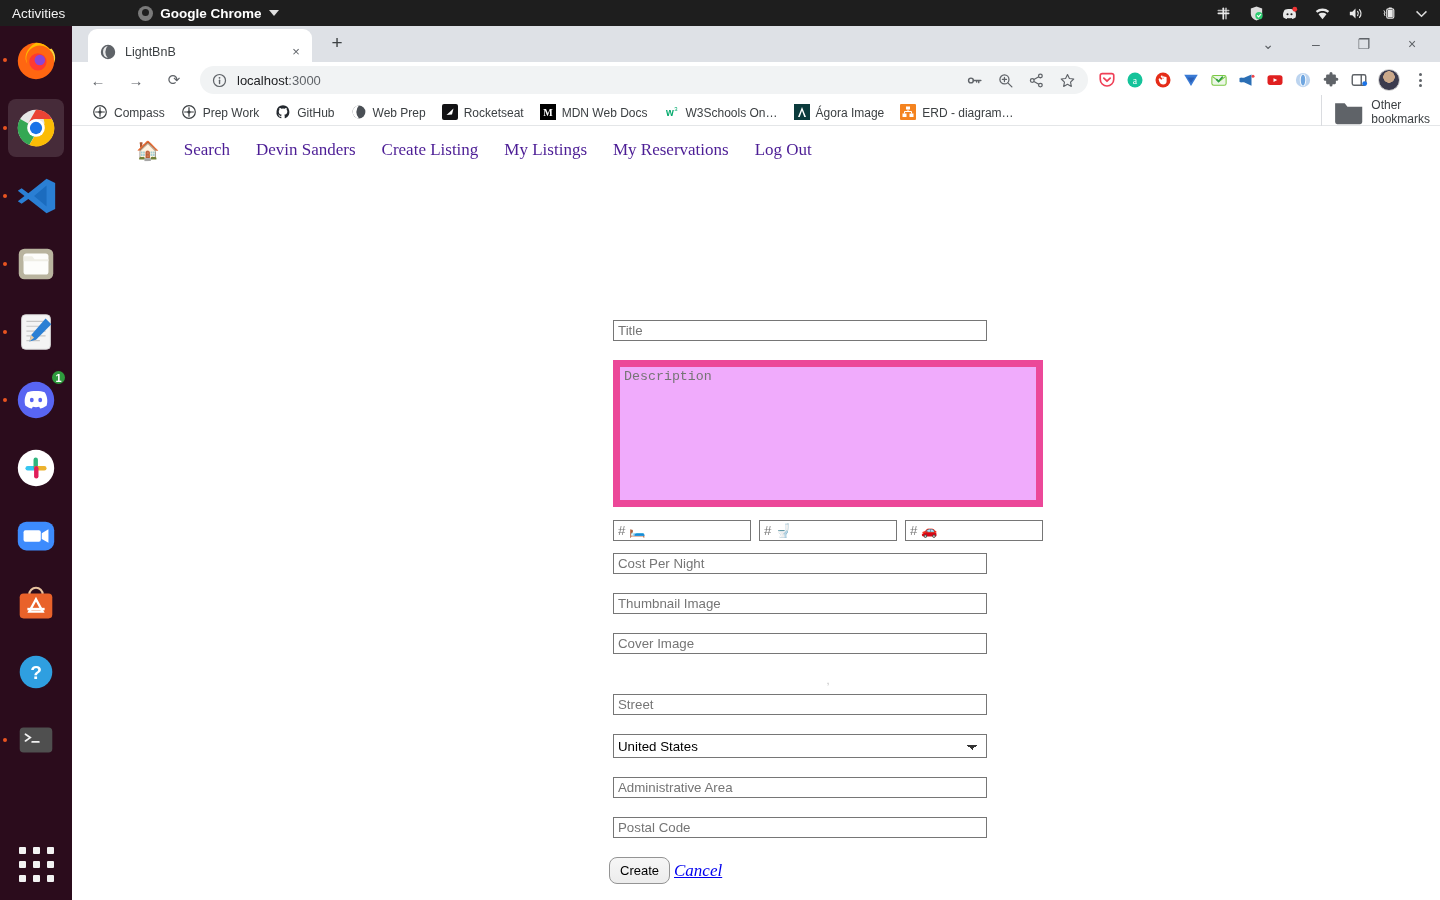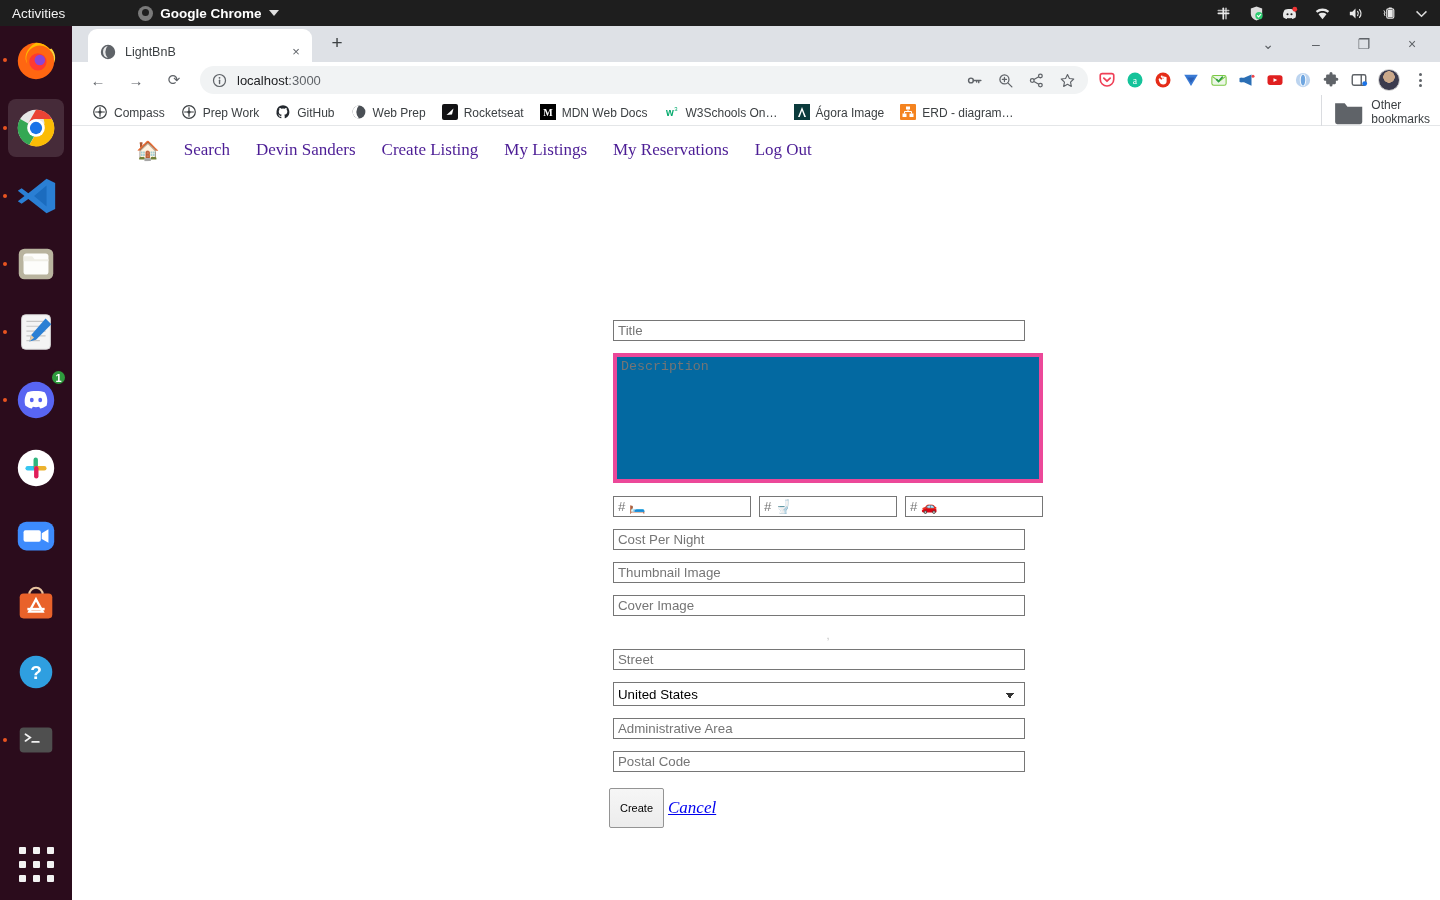--- a/index.html
+++ b/index.html
@@ -157,30 +157,30 @@
   #nav a {
     font-family:"Liberation Serif", serif;
     font-size:17px; color:#4c1d95; text-decoration:none; margin-right:26px;
   }
   #nav a:last-child { margin-right:0; }
 
   #form {
     position:absolute; left:541px; top:194px; width:430px;
   }
   .fld {
-    display:block; width:412px; height:21px;
+    display:block; width:374px; height:21px;
     border:1px solid #767676; background:#fff;
     font-family:"Liberation Sans", sans-serif; font-size:13.3px;
-    color:#000; padding:1px 4px; margin:0 0 12px 0;
+    color:#000; padding:1px 4px; margin:0 0 19px 0;
     border-radius:0;
   }
   .fld::placeholder { color:#757575; opacity:1; }
   #desc {
-    display:block; width:430px; height:130px; resize:none;
-    border:4px solid #ec4899; background:#0369a1;
+    display:block; width:430px; height:147px; resize:none;
+    border:7px solid #ec4899; background:#f0abfc;
     font-family:"Liberation Mono", monospace; font-size:13.3px; color:#000;
     padding:2px 4px; margin:0 0 13px 0;
   }
   #desc::placeholder { color:#757575; opacity:1; }
   .triple { display:flex; gap:8px; margin-bottom:12px; }
   .triple .fld { width:138px; margin:0; }
   .comma {
     text-align:center; font-size:11px; color:#bdbdbd; height:14px;
     line-height:14px; font-family:"Liberation Sans", sans-serif;
     margin:5px 0 7px 0;
@@ -191,22 +191,22 @@
     -webkit-appearance:none; appearance:none;
     background-image:
       linear-gradient(45deg, transparent 50%, #333 50%),
       linear-gradient(135deg, #333 50%, transparent 50%);
     background-position: calc(100% - 14px) 10px, calc(100% - 9px) 10px;
     background-size:5px 5px,5px 5px;
     background-repeat:no-repeat;
   }
   #actions { display:flex; align-items:center; margin-top:16px; margin-left:-4px; }
   #create {
-    font-family:"Liberation Sans", sans-serif; font-size:11px;
-    padding:13px 10px; border:1px solid #949494; border-radius:2px;
+    font-family:"Liberation Sans", sans-serif; font-size:13px;
+    padding:5px 10px; border:1px solid #949494; border-radius:8px;
     background:linear-gradient(#f6f6f6,#ececec); color:#000; cursor:pointer;
   }
   #cancel {
     font-family:"Liberation Serif", serif; font-size:17px;
     color:#0000ee; text-decoration:underline; margin-left:4px;font-style:italic;
   }
 </style>
 </head>
 <body>
 

